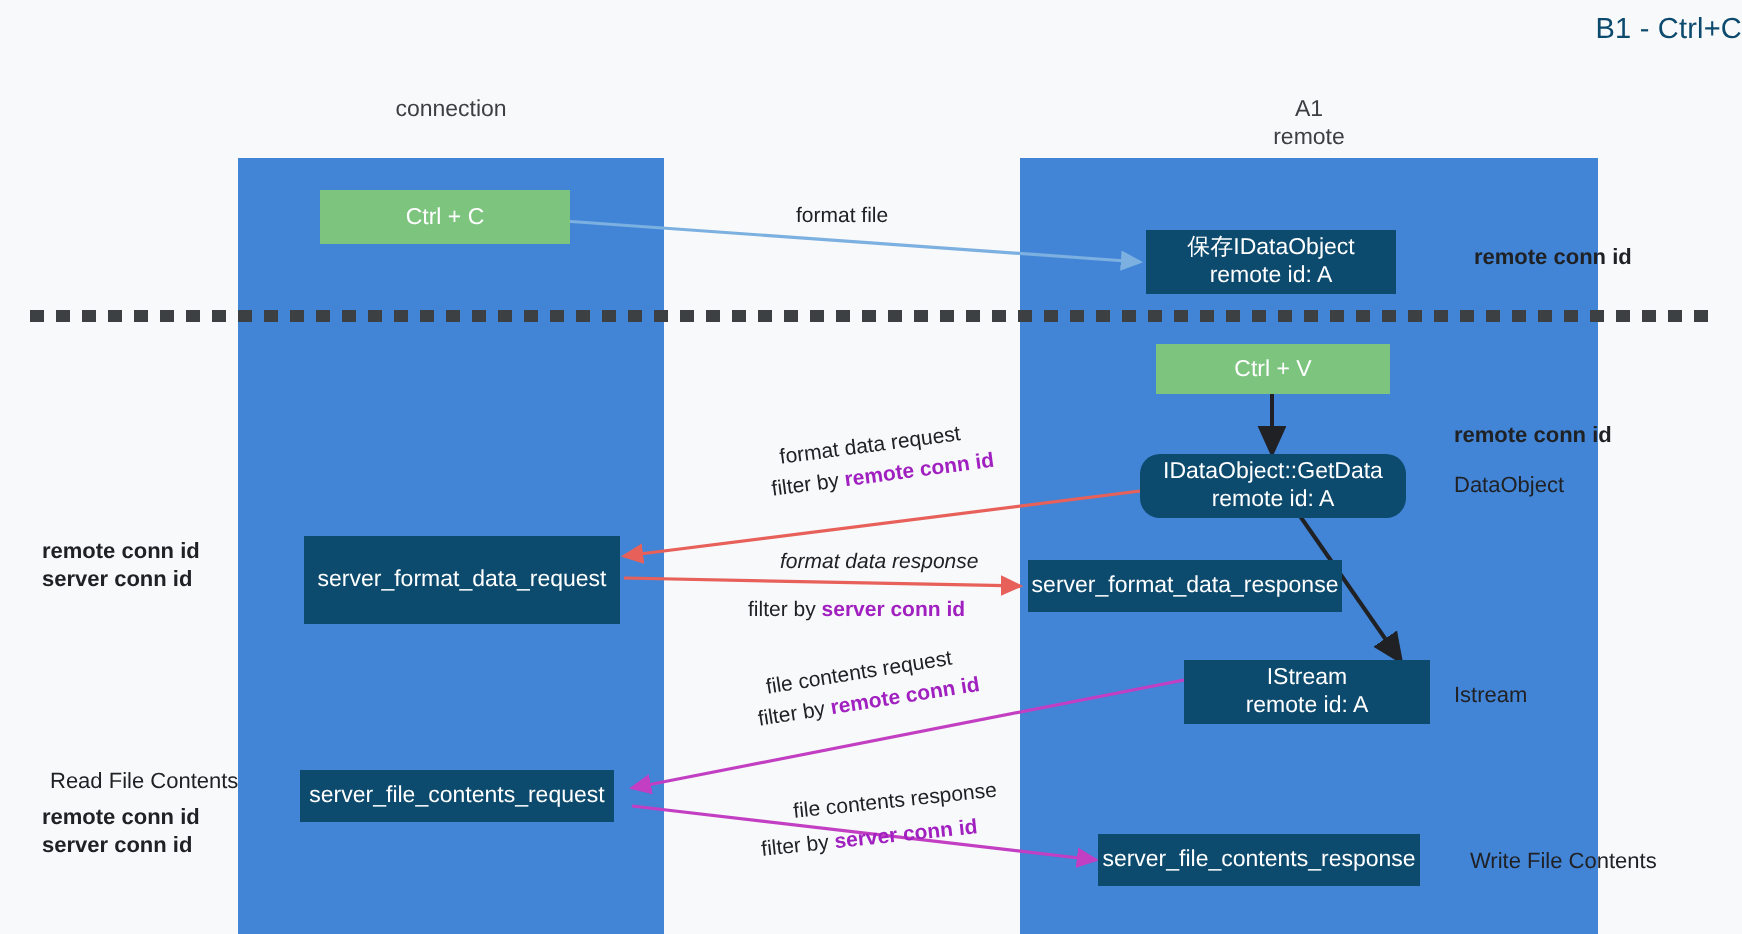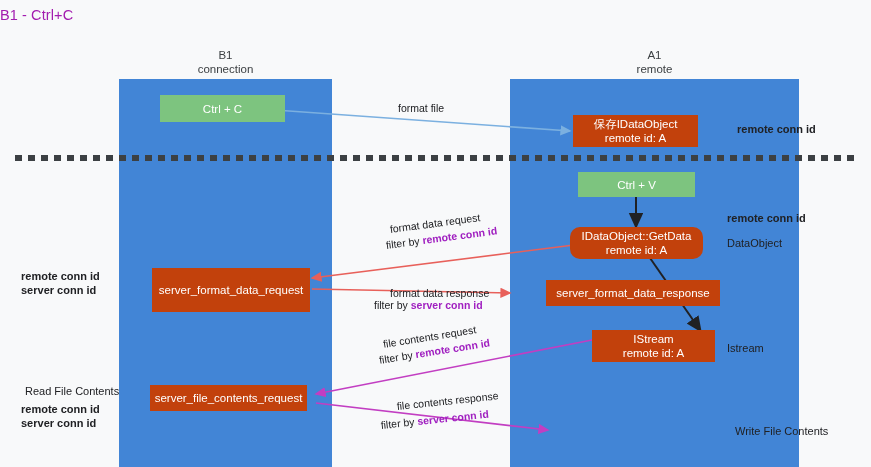--- a/index.html
+++ b/index.html
@@ -16,23 +16,23 @@
     height: 467px;
     background: #f8f9fa;
     overflow: hidden;
   }
   .abs { position: absolute; }
 
   
   .title {
     left: 0; top: 6px;
     width: 871px;
-    text-align: left;
+    text-align: right;
     font-size: 14.5px;
-    color: #a21caf;
+    color: #0c4a6e;
     line-height: 19px;
     letter-spacing: .1px;
   }
 
   
   .colhead {
     text-align: center;
     font-size: 11.5px;
     color: #3c4043;
     line-height: 14px;
@@ -67,21 +67,21 @@
     justify-content: center;
     color: #ffffff;
     font-size: 11.5px;
     line-height: 14px;
     text-align: right;
     padding: 2px 4px;
   }
   .node .l2 { display:block; }
   .node.green  { background: #7dc47f; }
   .node.orange { background: #fbb champagne; }
-  .node.orange { background: #c2410c; }
+  .node.orange { background: #0c4a6e; }
 
   
   .elabel {
     font-size: 10.5px;
     color: #202124;
     line-height: 14px;
     white-space: nowrap;
   }
   .elabel.rot { transform-origin: left top; }
   .purple { color: #a020c0; font-weight: bold; }
@@ -108,21 +108,20 @@
 <div id="canvas">
 
   <div class="abs title">
     <div>B1 - Ctrl+C</div>
   </div>
 
   <div class="abs lane" id="lane-b1"></div>
   <div class="abs lane" id="lane-a1"></div>
 
   <div class="abs colhead" style="left:119px; top:48px; width:213px;">
-    <span class="l1">B1</span>
     <span class="l2">connection</span>
   </div>
   <div class="abs colhead" style="left:510px; top:48px; width:289px;">
     <span class="l1">A1</span>
     <span class="l2">remote</span>
   </div>
 
   <svg class="overlay" viewBox="0 0 871 467">
     <defs>
       <marker id="ah-blue" markerWidth="7" markerHeight="7" refX="6" refY="3.2" orient="auto">
@@ -171,40 +170,43 @@
 
   <div class="abs node orange" style="left:570px; top:227px; width:133px; height:32px;border-radius:10px;">
     <span>IDataObject::GetData</span>
     <span class="l2">remote id: A</span>
   </div>
 
   <div class="abs node orange" style="left:152px; top:268px; width:158px; height:44px;">
     <span>server_format_data_request</span>
   </div>
 
-  <div class="abs node orange" style="left:514px; top:280px; width:174px; height:26px;margin-left:32px;">
+  <div class="abs node orange" style="left:514px; top:280px; width:157px; height:26px;">
     <span>server_format_data_response</span>
   </div>
 
   <div class="abs node orange" style="left:592px; top:330px; width:123px; height:32px;">
     <span>IStream</span>
     <span class="l2">remote id: A</span>
   </div>
 
   <div class="abs node orange" style="left:150px; top:385px; width:157px; height:26px;">
     <span>server_file_contents_request</span>
   </div>
 
+  <div class="abs node orange" style="left:549px; top:417px; width:161px; height:26px;">
+    <span>server_file_contents_response</span>
+  </div>
 
   <div class="abs elabel" style="left:398px; top:101px;">format file</div>
 
   <div class="abs elabel rot" style="left:389px; top:222px; transform: rotate(-7.5deg);">format data request</div>
   <div class="abs elabel rot" style="left:385px; top:238px; transform: rotate(-7.5deg);"><span>filter by </span><span class="purple">remote conn id</span></div>
 
-  <div class="abs elabel" style="left:390px; top:286px;">format data response</div>
+  <div class="abs elabel" style="left:390px; top:274px;font-style:italic;">format data response</div>
   <div class="abs elabel" style="left:374px; top:298px;"><span>filter by </span><span class="purple">server conn id</span></div>
 
   <div class="abs elabel rot" style="left:382px; top:337px; transform: rotate(-9deg);">file contents request</div>
   <div class="abs elabel rot" style="left:378px; top:353px; transform: rotate(-9deg);"><span>filter by </span><span class="purple">remote conn id</span></div>
 
   <div class="abs elabel rot" style="left:396px; top:399px; transform: rotate(-6deg);">file contents response</div>
   <div class="abs elabel rot" style="left:380px; top:418px; transform: rotate(-6deg);"><span>filter by </span><span class="purple">server conn id</span></div>
 
   <div class="abs side purple" style="left:737px; top:122px;">remote conn id</div>
 

